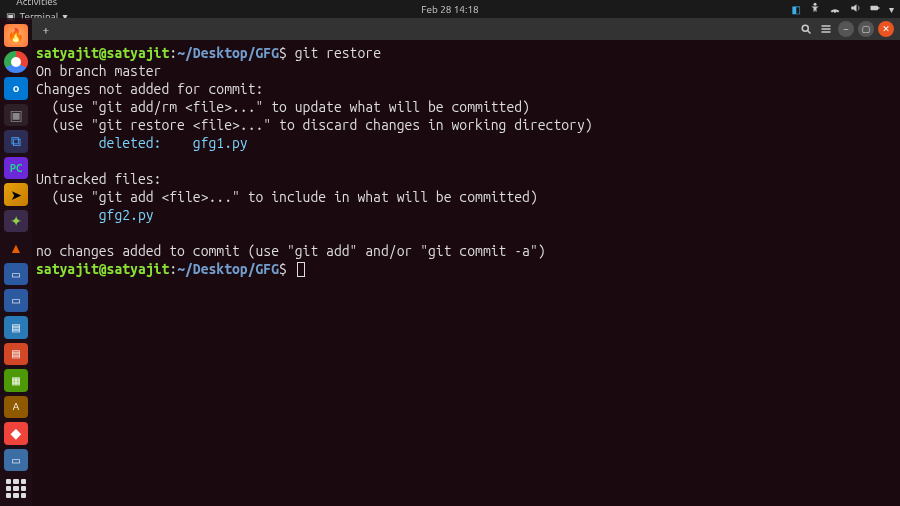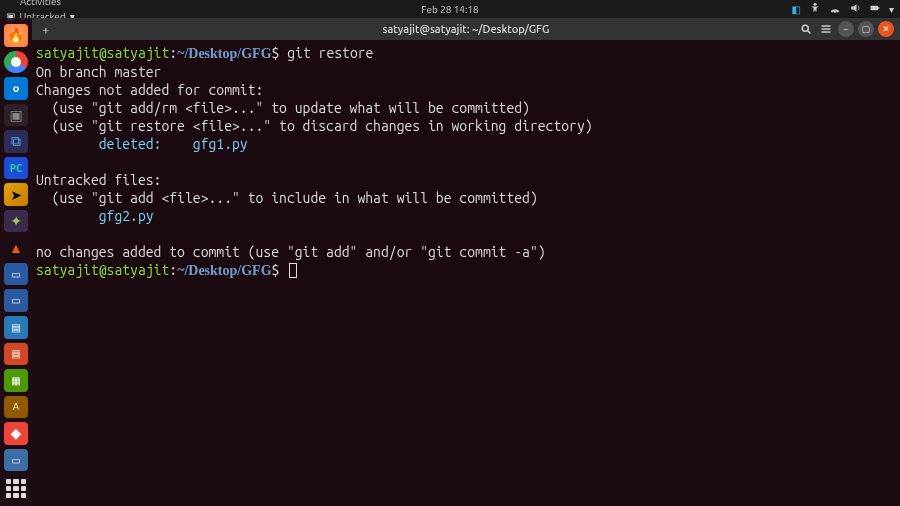--- a/index.html
+++ b/index.html
@@ -79,41 +79,41 @@
       flex: 1;
       background: #1a0a10;
       padding: 4px 4px;
       font-family: "Ubuntu Mono", "DejaVu Sans Mono", monospace;
       font-size: 14px;
       line-height: 18px;
       white-space: pre;
       color: #ddd;
       overflow: hidden;
     }
-    .prompt-user { color: #8ae234; font-weight: normal; }
-    .prompt-path { color: #729fcf; font-weight: bold; font-family: Liberation Serif, serif; }
+    .prompt-user { color: #8ae234; font-weight: bold; }
+    .prompt-path { color: #729fcf; font-weight: bold; }
     .prompt-dollar { color: #ddd; }
     .red { color: #7dd3fc; }
     .cursor-block {
       display: inline-block;
       width: 8px; height: 15px;
       border: 1px solid #ddd;
       vertical-align: text-bottom;
       margin-left: 2px;
     }
   </style>
 </head>
 <body>
 
 <div class="topbar">
   <div class="topbar-left">
     <span>Activities</span>
     <span class="app-indicator">
       <span>▣</span>
-      <span>Untracked</span>
+      <span>Terminal</span>
       <span>▾</span>
     </span>
   </div>
   <div class="topbar-center">Feb 28  14:18</div>
   <div class="topbar-right">
     <span style="color:#3daee9;">◧</span>
     <span>
       <svg viewBox="0 0 16 16" fill="#ccc">
           <circle cx="8" cy="3" r="2"></circle>
           <path d="M3 6h10l-3 2v5h-1l-1-3-1 3h-1v-5z"></path>
@@ -142,21 +142,21 @@
 </div>
 
 <div class="dock">
   <div class="dock-item" style="background:radial-gradient(circle,#ffb55e,#ff7139);color:#23003d;">🔥</div>
   <div class="dock-item" style="background:conic-gradient(#ea4335 0 120deg,#4285f4 120deg 240deg,#34a853 240deg);border-radius:50%;">
       <span style="width:10px;height:10px;background:#fff;border-radius:50%;"></span>
     </div>
   <div class="dock-item" style="background:#0078d4;color:#fff;font-size:11px;font-weight:bold;">o</div>
   <div class="dock-item active" style="color:#888;">▣</div>
   <div class="dock-item" style="background:#2c2c54;color:#4aa8ff;">⧉</div>
-  <div class="dock-item" style="background:#1d4ed8;color:#21d789;font-size:10px;font-weight:bold;">PC</div>
+  <div class="dock-item" style="background:#6d28d9;color:#21d789;font-size:10px;font-weight:bold;">PC</div>
   <div class="dock-item" style="background:linear-gradient(135deg,#e5a00d,#c77d00);color:#000;">➤</div>
   <div class="dock-item" style="background:#3b2a4a;color:#8fd14f;">✦</div>
   <div class="dock-item" style="color:#e85e00;">▲</div>
   <div class="dock-item" style="background:#2c5aa0;color:#fff;font-size:10px;">▭</div>
   <div class="dock-item" style="background:#2c5aa0;color:#fff;font-size:10px;">▭</div>
   <div class="dock-item" style="background:#2b7ab8;color:#fff;font-size:10px;">▤</div>
   <div class="dock-item" style="background:#d24726;color:#fff;font-size:10px;">▤</div>
   <div class="dock-item" style="background:#4e9a06;color:#fff;font-size:10px;">▦</div>
   <div class="dock-item" style="background:#8f5902;color:#fff;font-size:10px;">A</div>
   <div class="dock-item" style="background:#ef443b;color:#fff;">◆</div>
@@ -173,21 +173,20 @@
       <span></span>
       <span></span>
   </div>
 </div>
 
 <div class="terminal-window">
   <div class="titlebar">
     <div class="titlebar-left">
       <span class="titlebar-btn">+</span>
     </div>
-    <div class="titlebar-center">satyajit@satyajit: ~/Desktop/GFG</div>
     <div class="titlebar-right">
       <span class="titlebar-btn">
         <svg width="12" height="12" viewBox="0 0 16 16" fill="none" stroke="#ccc" stroke-width="2">
             <circle cx="7" cy="7" r="4"></circle>
             <path d="M10 10l4 4"></path>
           </svg>
       </span>
       <span class="titlebar-btn">
         <svg width="12" height="12" viewBox="0 0 16 16" stroke="#ccc" stroke-width="2">
             <path d="M2 4h12M2 8h12M2 12h12"></path>

